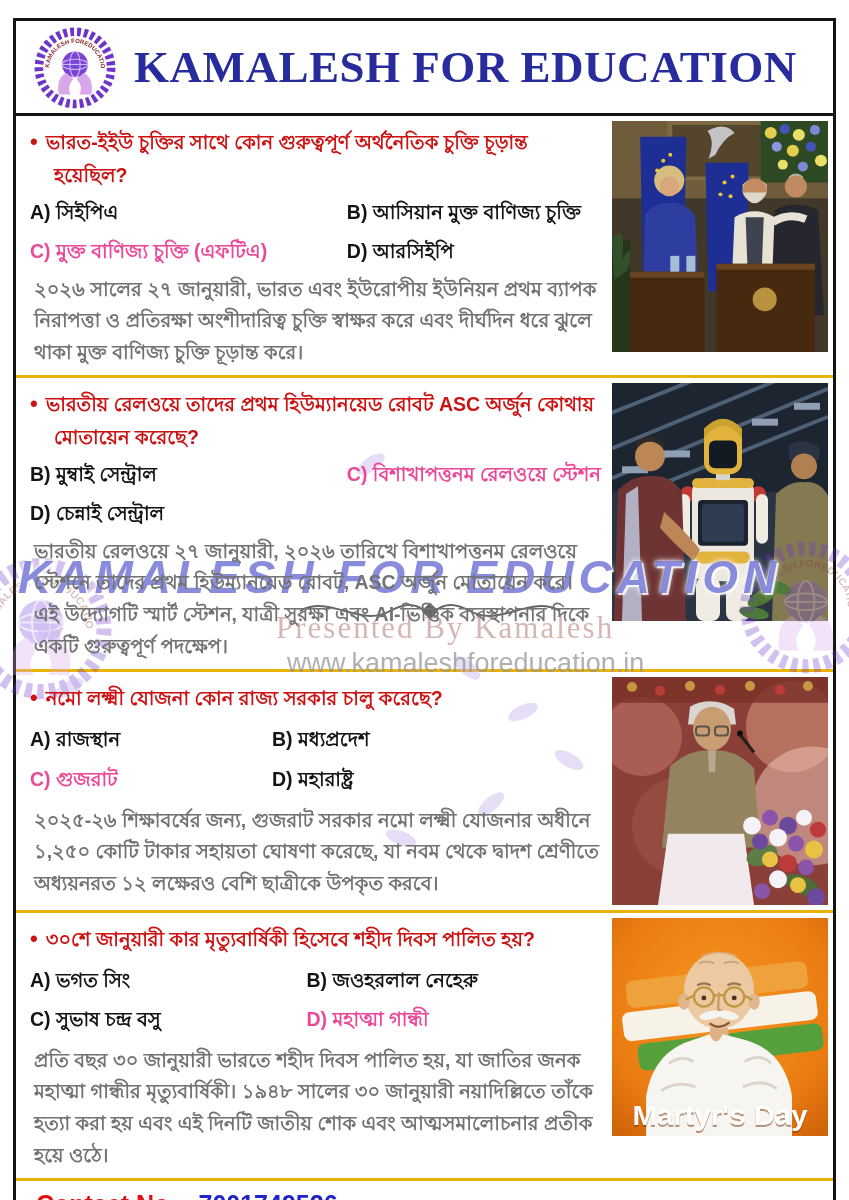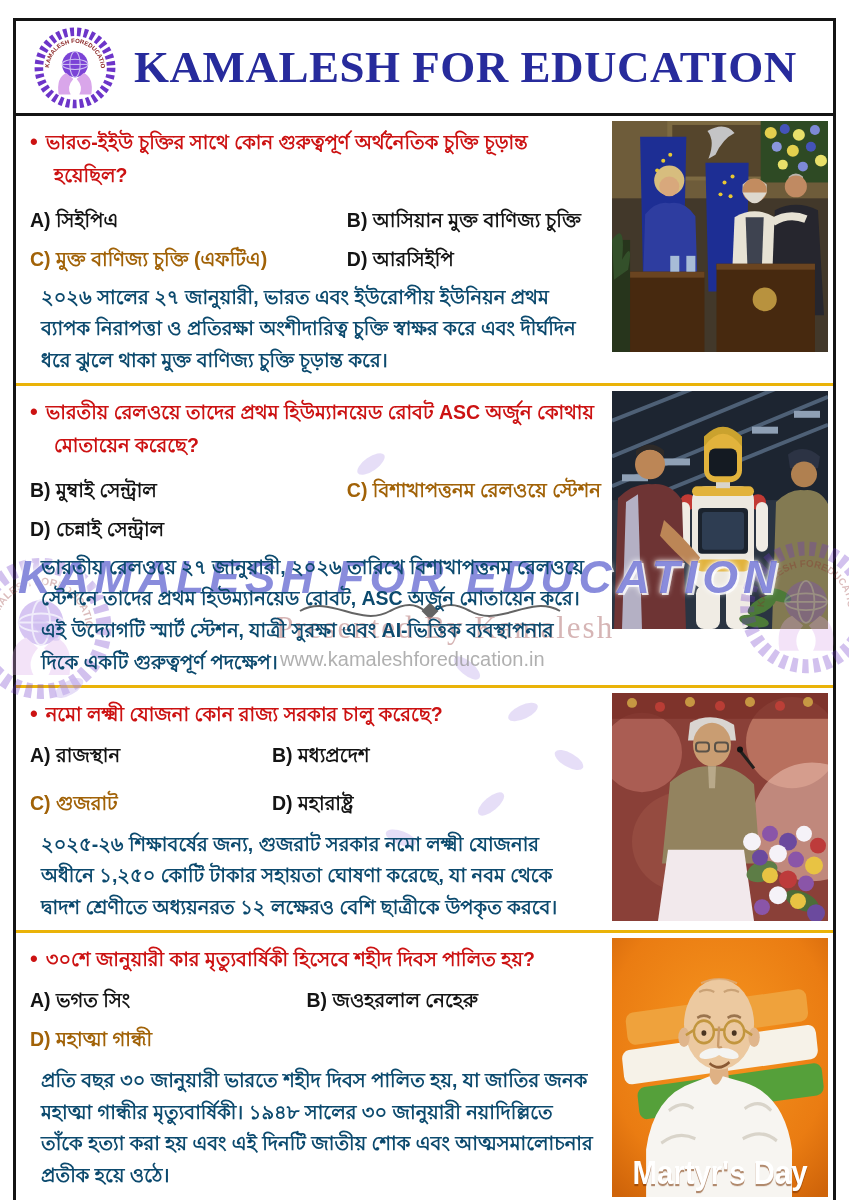--- a/index.html
+++ b/index.html
@@ -8,39 +8,39 @@
   
   .hdr{display:flex;align-items:center;height:92px;border-bottom:3px solid #141414;padding:0 6px;background:#fff;}
   .logo{width:86px;height:86px;flex-shrink:0;margin-left:10px;}
   .title{font-family:"Liberation Serif",serif;font-weight:bold;font-size:45px;color:#272b9c;margin:0 0 0 16px;letter-spacing:0.5px;white-space:nowrap;}
   
   .qsec{display:flex;border-bottom:3px solid #eab308;position:relative;background:#fff;}
   .s1{min-height:239px}.s2{min-height:246px}.s3{min-height:237px}.s4{min-height:247px}
   .qleft{flex:1;padding:8px 4px 6px 14px;position:relative;z-index:2;min-width:0;}
   .qimg{width:216px;flex-shrink:0;margin:5px 5px 5px 2px;position:relative;z-index:0;}
   .qimg svg{width:100%;height:100%;display:block;}
-  .s1 .qimg{height:231px}.s2 .qimg{height:238px}.s3 .qimg{height:228px}.s4 .qimg{height:259px}
+  .s1 .qimg{height:231px}.s2 .qimg{height:238px}.s3 .qimg{height:228px}.s4 .qimg{height:218px}
   .qline{color:#cc1212;font-weight:bold;font-size:19.5px;line-height:1.63;padding-left:24px;text-indent:-24px;}
   .bullet{font-size:22px;padding-right:8px;}
-  .opts{display:grid;grid-template-columns:55% 45%;row-gap:7px;margin:14px 0 5px;font-size:19.5px;font-weight:bold;color:#141414;}
-  .s3 .opts{grid-template-columns:42% 58%;row-gap:16px;margin:9px 0 8px;}
+  .opts{display:grid;grid-template-columns:55% 45%;row-gap:7px;margin:6px 0 5px;font-size:19.5px;font-weight:bold;color:#141414;}
+  .s3 .opts{grid-template-columns:42% 58%;row-gap:8px;margin:9px 0 8px;}
   .s4 .opts{grid-template-columns:48% 52%;margin:9px 0 8px;}
   .opt{white-space:nowrap;}
-  .opt.correct{color:#a16207;}
-  .expl{font-size:19.5px;font-weight:bold;line-height:1.63;margin:3px 11px 0;color:#0c4a6e;}
+  .opt.correct{color:#ec4899;}
+  .expl{font-size:19.5px;font-weight:bold;line-height:1.63;margin:3px 4px 0;color:#737373;}
   
   .ftr{padding:9px 0 11px 20px;font-size:25px;font-weight:bold;background:#fff;}
   .ftr .lbl{color:#e01010;}
   .ftr .num{color:#2222cc;}
   
   .wm{position:absolute;left:0;top:0;width:849px;height:1200px;z-index:1;pointer-events:none;}
   .wm-big{position:absolute;left:18px;top:550px;width:812px;font-size:46px;font-weight:bold;font-style:italic;letter-spacing:5px;white-space:nowrap;color:rgba(64,70,198,0.62);text-shadow:0 0 2px #fff,0 0 6px #fff,2px 2px 0 rgba(255,255,255,0.8);}
   .wm-orn{position:absolute;left:290px;top:600px;opacity:0.85;filter:drop-shadow(0 0 2px #fff);}
   .wm-by{position:absolute;left:238px;top:610px;font-family:"Liberation Serif",serif;font-size:31px;letter-spacing:2px;color:rgba(186,132,132,0.6);white-space:nowrap;margin-left:38px;}
-  .wm-site{position:absolute;left:280px;top:648px;font-size:20px;color:rgba(150,150,150,0.75);white-space:nowrap;}
+  .wm-site{position:absolute;left:287px;top:648px;font-size:27px;color:rgba(150,150,150,0.75);white-space:nowrap;}
   .wm-emblem{position:absolute;opacity:0.30;}
   .leaf{position:absolute;opacity:0.45;}
 </style>
 </head>
 <body>
 
 <svg width="0" height="0" style="position:absolute" aria-hidden="true">
   <defs>
     <symbol id="emblem" viewBox="0 0 100 100">
       <circle cx="50" cy="51" r="42" fill="none" stroke="#6d35c9" stroke-width="10" stroke-dasharray="4.5 3.5"></circle>
@@ -252,20 +252,21 @@
       </svg>
     </div>
   </section>
 
   <section class="qsec s4">
     <div class="qleft">
       <div class="qline"><span class="bullet">•</span><span>৩০শে জানুয়ারী কার মৃত্যুবার্ষিকী হিসেবে শহীদ দিবস পালিত হয়?</span></div>
       <div class="opts">
         <div class="opt"><span>A)</span> <span>ভগত সিং</span></div>
         <div class="opt"><span>B)</span> <span>জওহরলাল নেহেরু</span></div>
+        <div class="opt"><span>C)</span> <span>সুভাষ চন্দ্র বসু</span></div>
         <div class="opt correct"><span>D)</span> <span>মহাত্মা গান্ধী</span></div>
       </div>
       <p class="expl">প্রতি বছর ৩০ জানুয়ারী ভারতে শহীদ দিবস পালিত হয়, যা জাতির জনক মহাত্মা গান্ধীর মৃত্যুবার্ষিকী। ১৯৪৮ সালের ৩০ জানুয়ারী নয়াদিল্লিতে তাঁকে হত্যা করা হয় এবং এই দিনটি জাতীয় শোক এবং আত্মসমালোচনার প্রতীক হয়ে ওঠে।</p>
     </div>
     <div class="qimg">
       <svg viewBox="0 0 228 240" preserveAspectRatio="none">
         <defs>
           <radialGradient id="g4" cx="50%" cy="40%" r="75%">
             <stop offset="0%" stop-color="#f6951f"></stop>
               <stop offset="70%" stop-color="#ea7c12"></stop>

